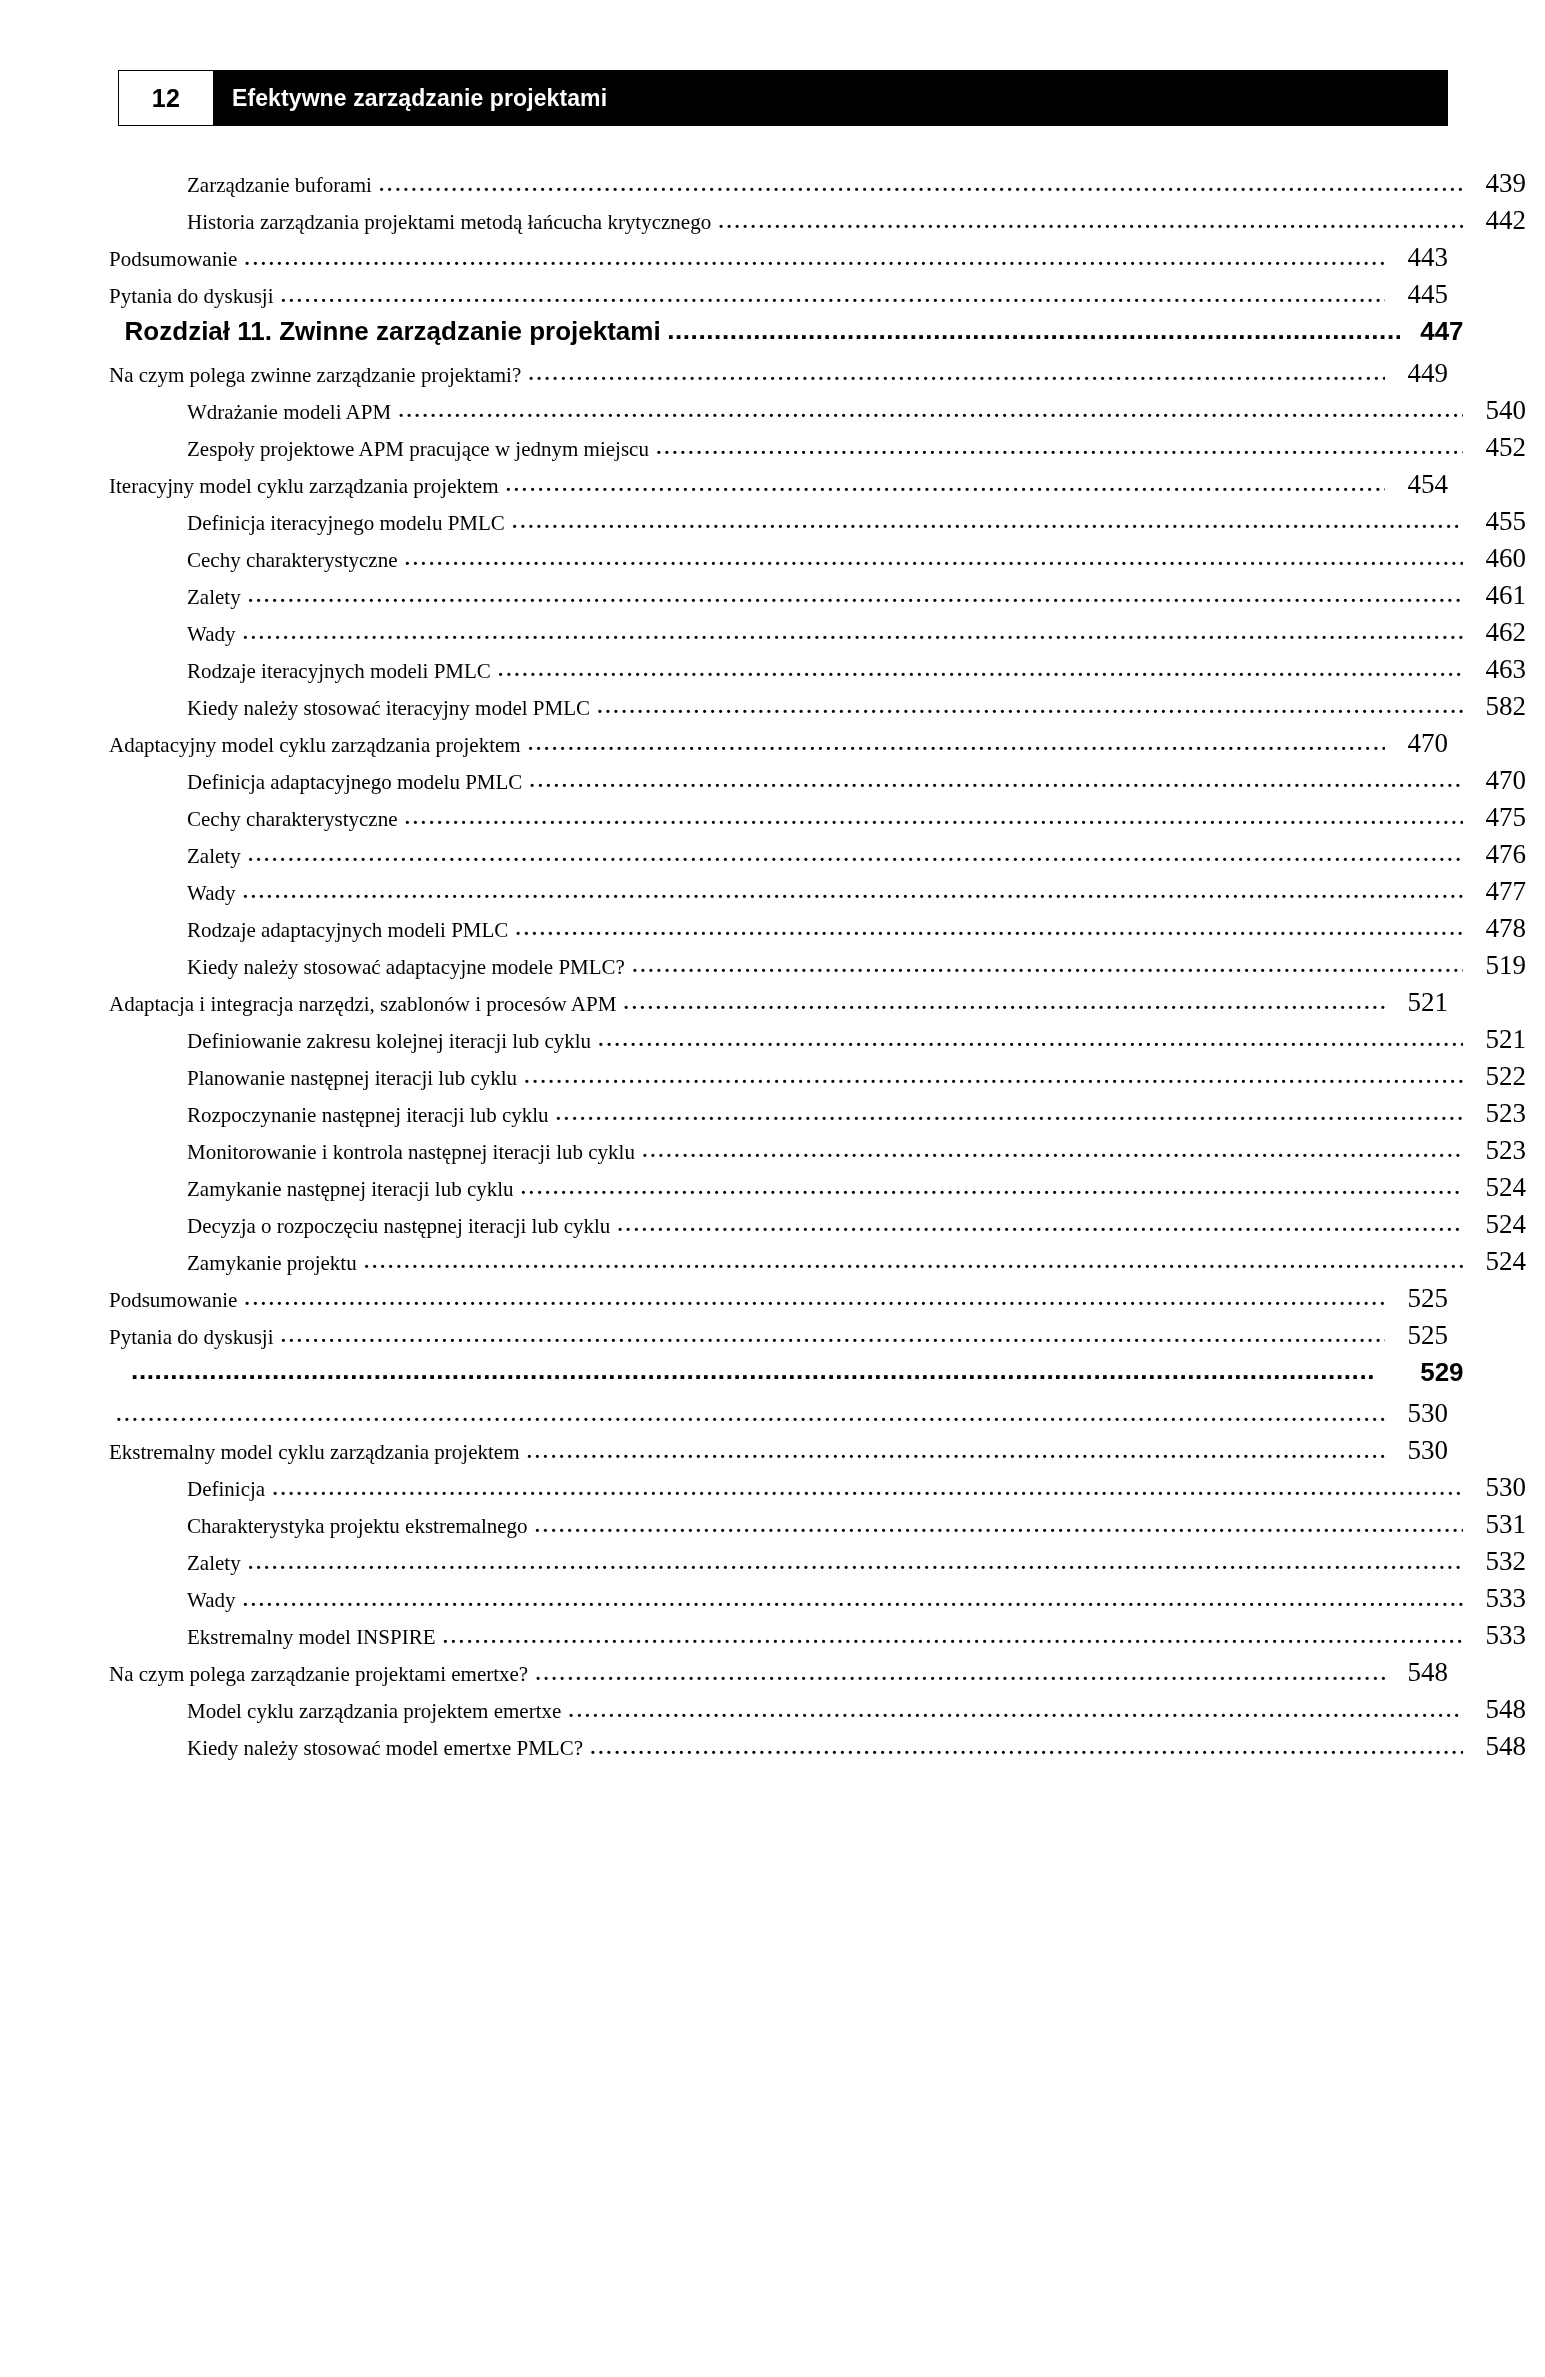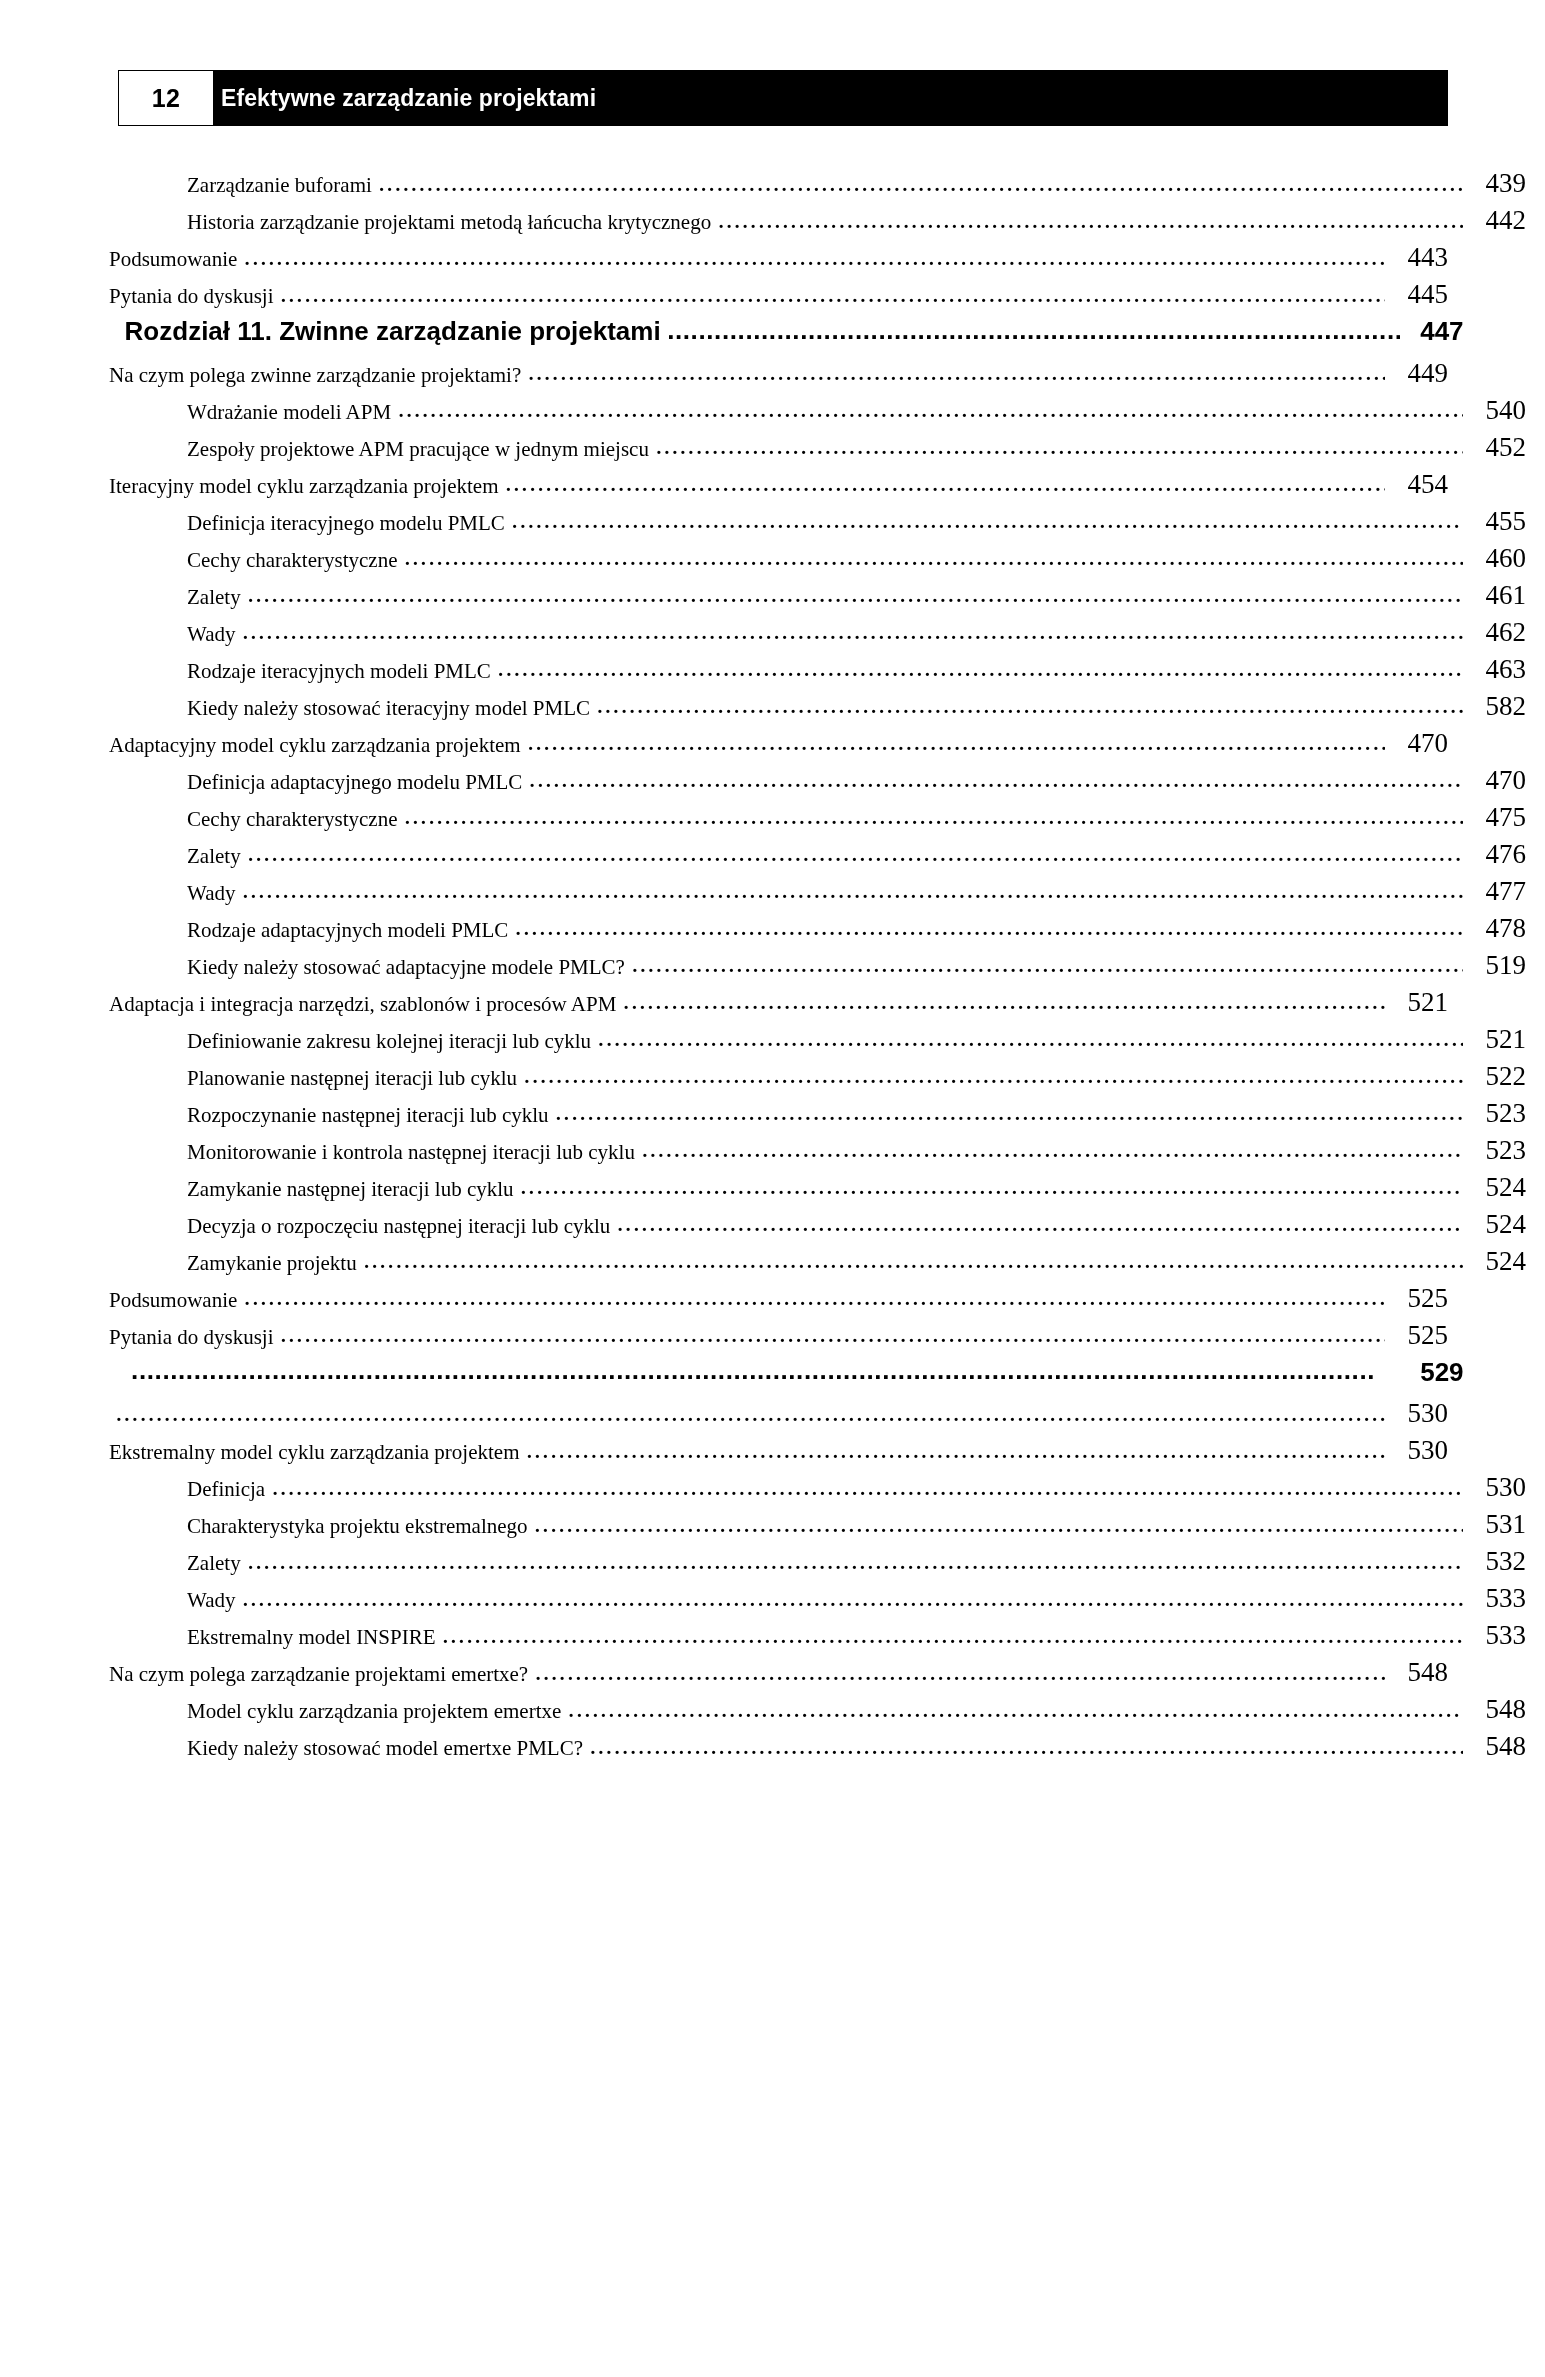--- a/index.html
+++ b/index.html
@@ -48,21 +48,21 @@
     font-family: "Liberation Sans", sans-serif;
     font-weight: bold;
     font-size: 25px;
     letter-spacing: 0.3px;
   }
   .header-bar {
     flex: 1;
     background: #000000;
     display: flex;
     align-items: center;
-    padding-left: 7px;
+    padding-left: 18px;
     box-sizing: border-box;
   }
   .header-title {
     color: #ffffff;
     font-family: "Liberation Sans", sans-serif;
     font-weight: bold;
     font-size: 23px;
     letter-spacing: 0.1px;
   }
 
@@ -138,21 +138,21 @@
     </div>
   </div>
 
   <div class="toc" id="toc-list">
       <div class="toc-row lvl1">
         <span class="toc-label">Zarządzanie buforami</span>
         <span class="toc-dots">...............................................................................................................................................................</span>
         <span class="toc-page">439</span>
       </div>
       <div class="toc-row lvl1">
-        <span class="toc-label">Historia zarządzanie projektami metodą łańcucha krytycznego</span>
+        <span class="toc-label">Historia zarządzania projektami metodą łańcucha krytycznego</span>
         <span class="toc-dots">...............................................................................................................................................................</span>
         <span class="toc-page">442</span>
       </div>
       <div class="toc-row lvl0">
         <span class="toc-label">Podsumowanie</span>
         <span class="toc-dots">...............................................................................................................................................................</span>
         <span class="toc-page">443</span>
       </div>
       <div class="toc-row lvl0">
         <span class="toc-label">Pytania do dyskusji</span>

